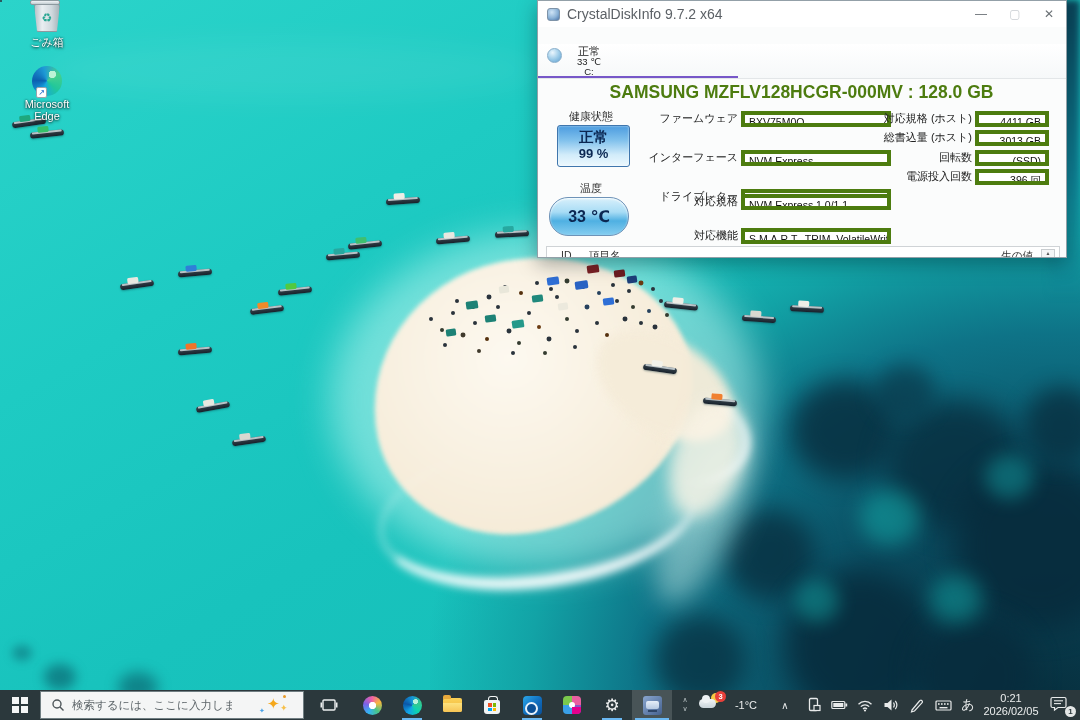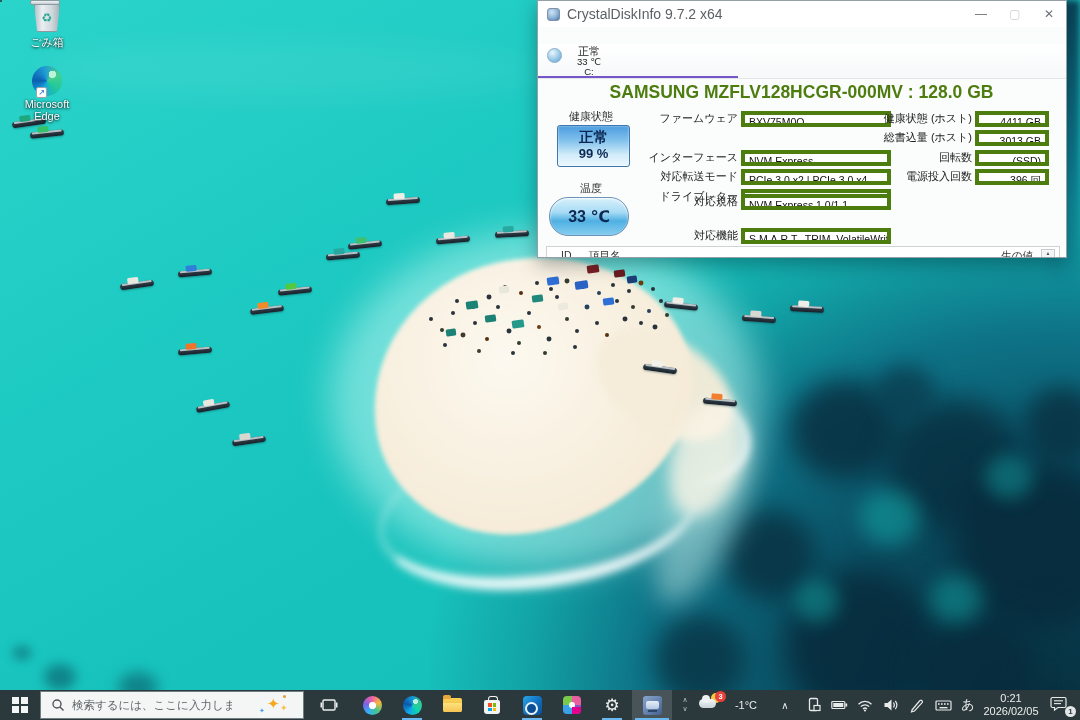--- a/index.html
+++ b/index.html
@@ -289,39 +289,35 @@
     </div>
 
     <div class="frow lrow" style="left:92px;top:109px;">
         <span class="flabel">ファームウェア</span>
         <span class="fbox">BXV75M0Q</span>
       </div>
     <div class="frow lrow" style="left:92px;top:148px;">
         <span class="flabel">インターフェース</span>
         <span class="fbox">NVM Express</span>
       </div>
-    <div class="frow lrow" style="left:92px;top:167px;">
-        <span class="flabel">対応転送モード</span>
-        <span class="fbox">PCIe 3.0 x2 | PCIe 3.0 x4</span>
-      </div>
     <div class="frow lrow" style="left:92px;top:187px;">
         <span class="flabel">ドライブレター</span>
         <span class="fbox">C:</span>
       </div>
     <div class="frow lrow" style="left:92px;top:192px;">
         <span class="flabel">対応規格</span>
         <span class="fbox">NVM Express 1.0/1.1</span>
       </div>
     <div class="frow lrow" style="left:92px;top:226px;">
         <span class="flabel">対応機能</span>
         <span class="fbox">S.M.A.R.T., TRIM, VolatileWriteCache</span>
       </div>
 
     <div class="frow rrow" style="left:314px;top:109px;">
-        <span class="flabel">健康状態 (ホスト)</span>
+        <span class="flabel">対応規格 (ホスト)</span>
         <span class="fbox">4411 GB</span>
       </div>
     <div class="frow rrow" style="left:314px;top:128px;">
         <span class="flabel">総書込量 (ホスト)</span>
         <span class="fbox">3013 GB</span>
       </div>
     <div class="frow rrow" style="left:314px;top:148px;">
         <span class="flabel">回転数</span>
         <span class="fbox">---- (SSD)</span>
       </div>

